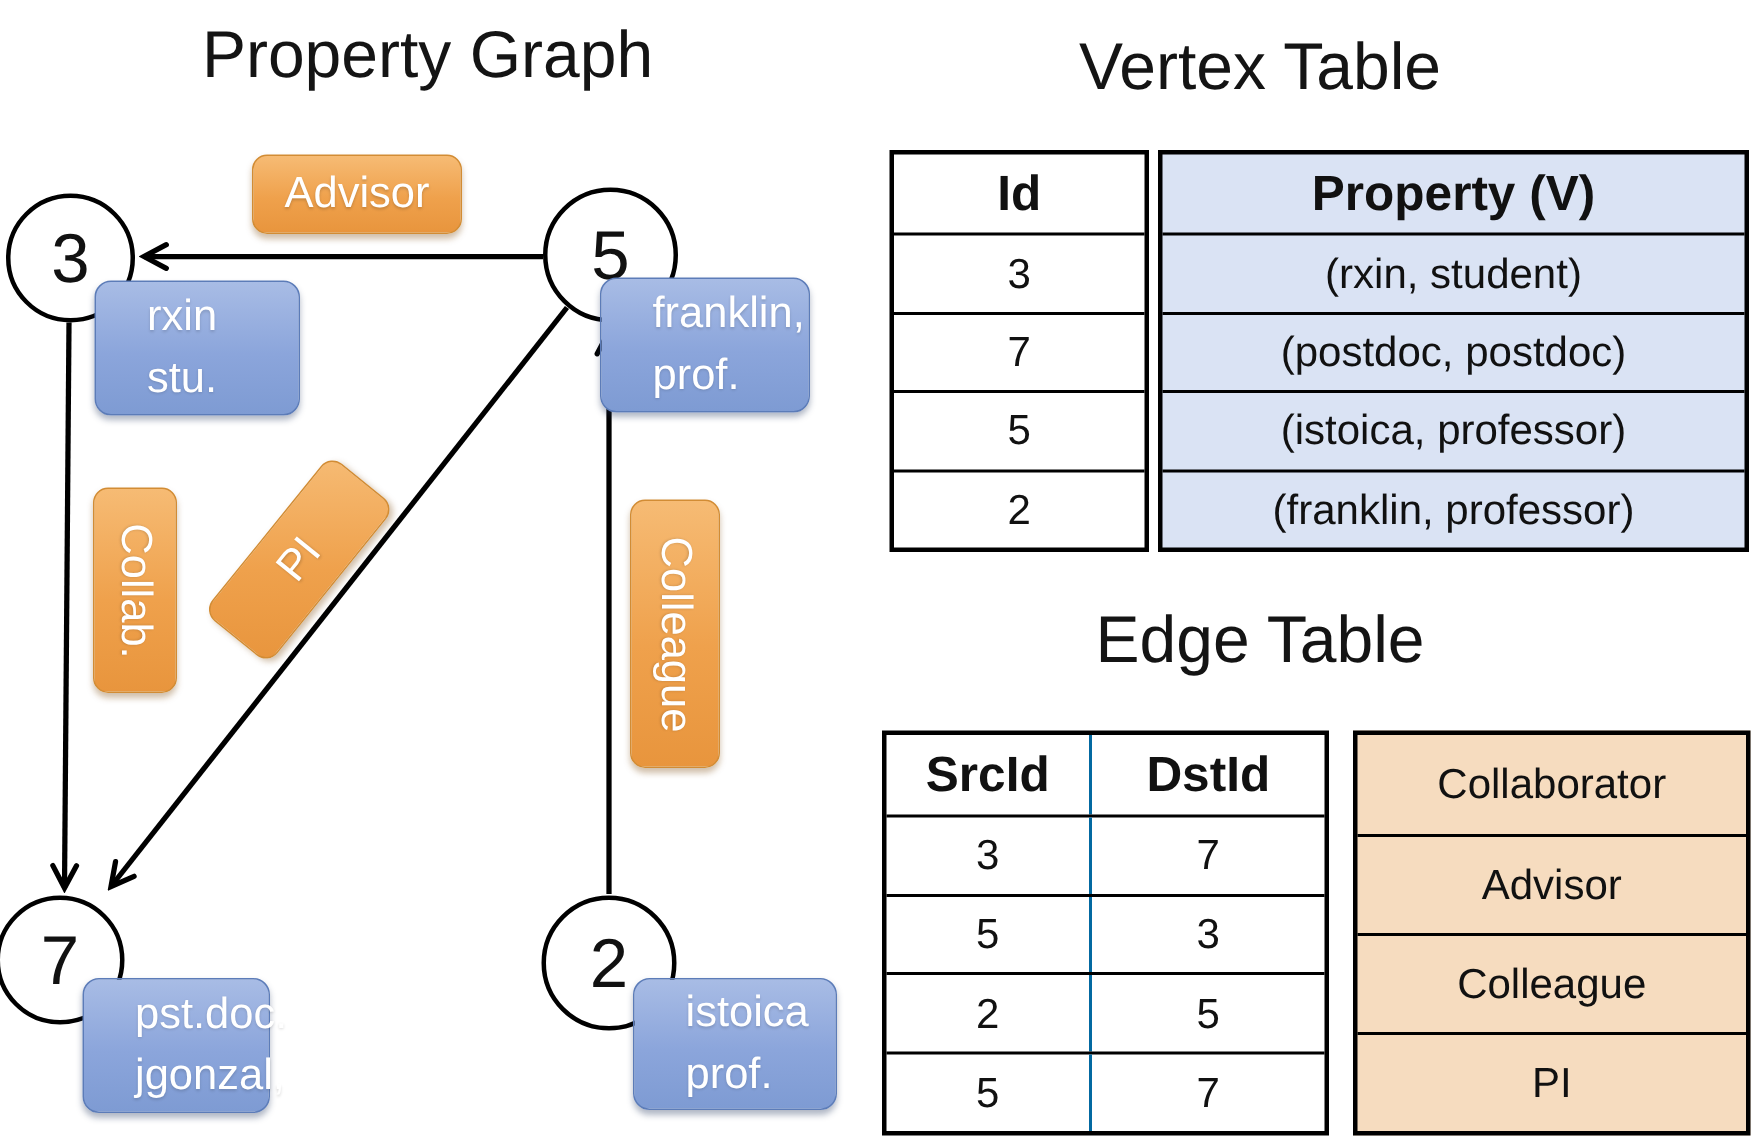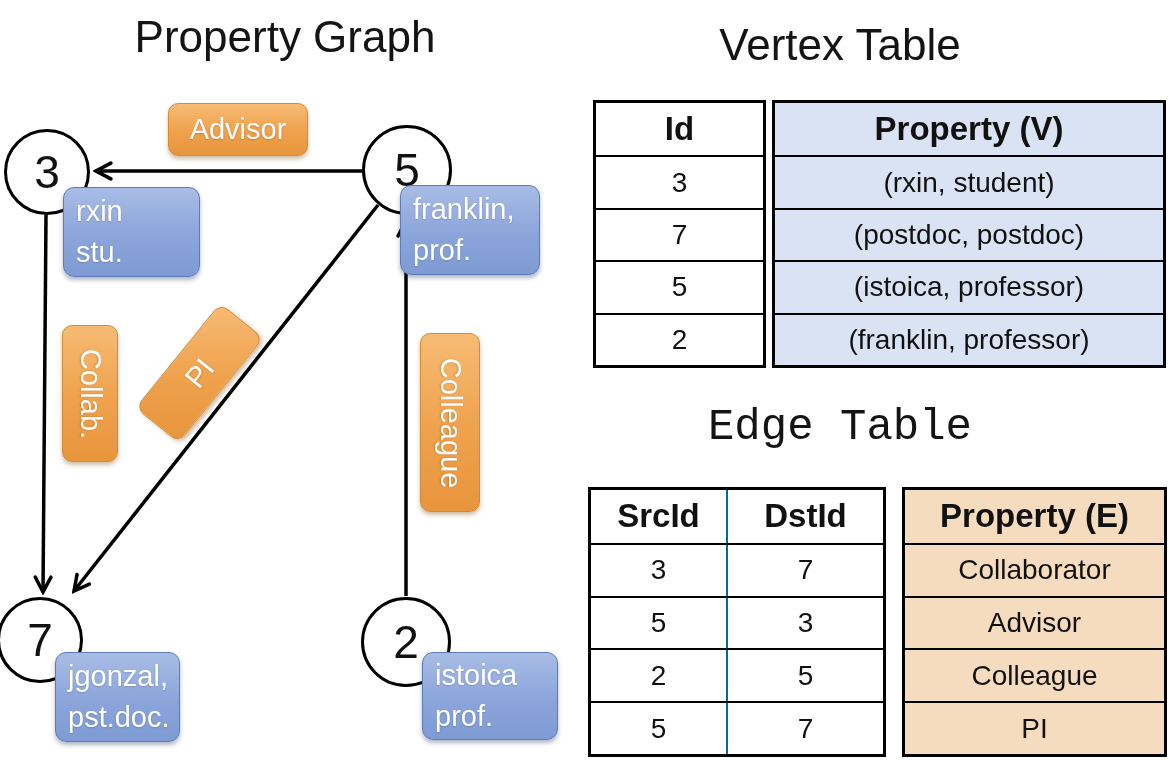--- a/index.html
+++ b/index.html
@@ -31,21 +31,21 @@
     transform:translate(-50%,-50%) rotate(90deg);
   }
   #pi-label{transform:rotate(-51deg);background:linear-gradient(231deg,#f6bb74 0%,#efa14c 55%,#e8953d 100%);}
   .vprop-box{
     position:absolute;box-sizing:border-box;border-radius:11px;
     background:linear-gradient(180deg,#a8bce5 0%,#8ba5db 55%,#7e9bd3 100%);
     border:1.5px solid #5c7cb8;
     box-shadow:0 3px 4px rgba(30,50,90,.35);
     color:#fff;font-size:29px;line-height:1.42;
     display:flex;flex-direction:column;justify-content:center;
-    padding-left:12px;text-shadow:0 1px 2px rgba(0,0,0,.15);
+    padding-left:34px;text-shadow:0 1px 2px rgba(0,0,0,.15);
   }
   
   .tbl{
     position:absolute;box-sizing:border-box;border:3px solid #000;background:#fff;
     display:grid;grid-auto-rows:1fr;
   }
   .tbl .trow{display:flex;border-top:2px solid #000;}
   .tbl .trow:first-child{border-top:none;}
   .tbl .tcell{
     flex:1;display:flex;align-items:center;justify-content:center;
@@ -56,21 +56,21 @@
   .bg-vprop{background:#dae3f4;}
   .bg-eprop{background:#f6dcbf;}
 </style>
 </head>
 <body>
 
 <div id="canvas">
 
   <div class="title" style="left:40px;top:12px;width:490px;">Property Graph</div>
   <div class="title" style="left:585px;top:20px;width:510px;">Vertex Table</div>
-  <div class="title" style="left:585px;top:402px;width:510px;font-family:Liberation Mono, monospace;">Edge Table</div>
+  <div class="title" style="left:585px;top:402px;width:510px;">Edge Table</div>
 
   <svg id="edges-svg" xmlns="http://www.w3.org/2000/svg">
     <defs>
       <marker id="arrow" viewBox="0 0 12 12" refX="10" refY="6" markerWidth="6" markerHeight="6" orient="auto">
         <path d="M 1.5 1.5 L 10 6 L 1.5 10.5" fill="none" stroke="#000" stroke-width="2" stroke-linecap="round"></path>
       </marker>
     </defs>
     <line x1="362" y1="171" x2="96" y2="171" stroke="#000" stroke-width="3.5" marker-end="url(#arrow)"></line>
     <line x1="46" y1="215" x2="43" y2="592" stroke="#000" stroke-width="3.5" marker-end="url(#arrow)"></line>
     <line x1="378" y1="205" x2="74" y2="591" stroke="#000" stroke-width="3.5" marker-end="url(#arrow)"></line>
@@ -105,22 +105,22 @@
 
   <div class="vprop-box" style="left:63px;top:187px;width:137px;height:90px;">
     <div>rxin</div>
     <div>stu.</div>
   </div>
   <div class="vprop-box" style="left:400px;top:185px;width:140px;height:90px;">
     <div>franklin,</div>
     <div>prof.</div>
   </div>
   <div class="vprop-box" style="left:55px;top:652px;width:125px;height:90px;">
+    <div>pst.doc.</div>
     <div>jgonzal,</div>
-    <div>pst.doc.</div>
   </div>
   <div class="vprop-box" style="left:422px;top:652px;width:136px;height:88px;">
     <div>istoica</div>
     <div>prof.</div>
   </div>
 
   <div class="tbl" style="left:593px;top:100px;width:173px;height:268px;">
     <div class="trow">
       <div class="tcell head">Id</div>
     </div>
@@ -174,23 +174,20 @@
       <div class="tcell">5</div>
     </div>
     <div class="trow">
       <div class="tcell" style="flex:0 0 135px;">5</div>
       <div class="tcell">7</div>
     </div>
   </div>
 
   <div class="tbl bg-eprop" style="left:902px;top:487px;width:265px;height:270px;">
     <div class="trow">
-      <div class="tcell head">Property (E)</div>
-    </div>
-    <div class="trow">
       <div class="tcell">Collaborator</div>
     </div>
     <div class="trow">
       <div class="tcell">Advisor</div>
     </div>
     <div class="trow">
       <div class="tcell">Colleague</div>
     </div>
     <div class="trow">
       <div class="tcell">PI</div>

